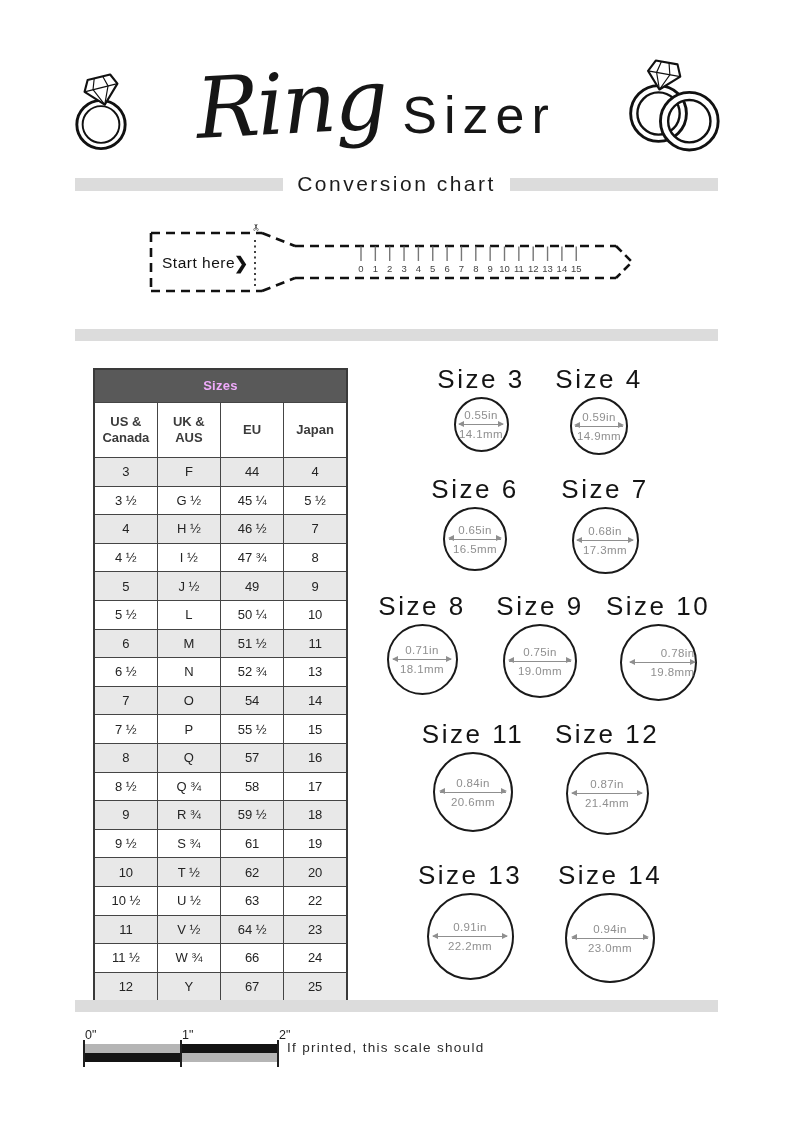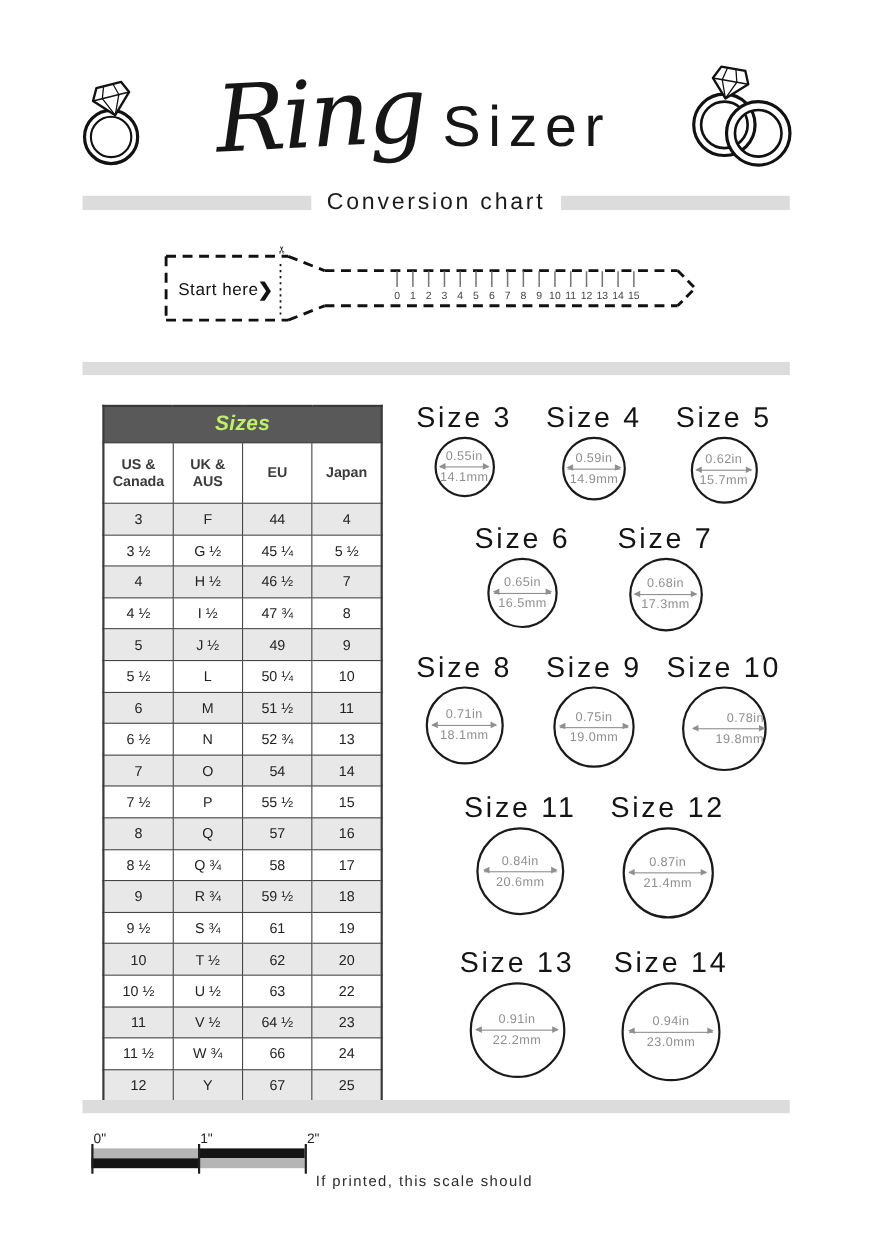--- a/index.html
+++ b/index.html
@@ -24,22 +24,22 @@
   
   .sizer-wrap{position:absolute;top:224px;left:148px;width:524px;height:78px;}
   
   .divider{position:absolute;left:75px;width:643px;height:12px;background:var(--divider-gray,#dcdcdc);}
   .divider-top{top:329px;}
   .divider-bottom{top:1000px;}
   
   .size-table{position:absolute;top:368px;left:93px;width:255px;border-collapse:collapse;
     table-layout:fixed;}
   .size-table th,.size-table td{border:1px solid #454545;text-align:center;vertical-align:middle;}
-  .size-table .caption-cell{background:var(--table-header-bg,#595959);color:#bef264;
-    font-weight:bold;font-size:19px;height:28px;letter-spacing:.3px;font-style:italic;}
+  .size-table .caption-cell{background:var(--table-header-bg,#595959);color:#f0abfc;
+    font-weight:bold;font-size:13px;height:28px;letter-spacing:.3px;}
   .size-table thead th{height:50px;font-size:13px;color:#3b3b3b;font-weight:bold;
     line-height:16px;padding:2px;background:#ffffff;}
   .size-table tbody td{height:27.6px;font-size:13px;color:#242424;background:#ffffff;padding:0 2px;}
   .size-table tbody tr.alt td{background:var(--table-alt-row,#e8e8e8);}
   .size-table{border:2px solid #3a3a3a;}
   
   .circles-panel{position:absolute;top:364px;left:352px;width:376px;}
   .circle-row{display:flex;justify-content:center;align-items:flex-start;}
   .circle-row.row-1{min-height:110px;gap:14px;}
   .circle-row.row-2{min-height:117px;gap:26px;}
@@ -56,21 +56,21 @@
     width:88%;margin:2px 0;}
   .dim-arrow::before,.dim-arrow::after{content:"";position:absolute;top:-3.5px;
     border-top:3.5px solid transparent;border-bottom:3.5px solid transparent;}
   .dim-arrow::before{left:-1px;border-right:6px solid var(--circle-text,#8f8f8f);}
   .dim-arrow::after{right:-1px;border-left:6px solid var(--circle-text,#8f8f8f);}
   
   .scale-wrap{position:absolute;top:1028px;left:83px;width:196px;height:44px;}
   .scale-label{position:absolute;top:0;font-size:12.5px;color:#1f1f1f;}
   .scale-tick{position:absolute;top:12px;width:1.5px;height:27px;background:#1f1f1f;}
   .scale-block{position:absolute;height:9px;}
-  .scale-note{position:absolute;top:1064px;left:287px;font-size:13.5px;color:#2b2b2b;
+  .scale-note{position:absolute;top:1038px;left:287px;font-size:13.5px;color:#2b2b2b;
     letter-spacing:1.3px;line-height:20px;}
   svg text{font-family:"Liberation Sans",sans-serif;}
 </style>
 </head>
 <body>
 
 <div class="page">
 
   <div class="header">
     <span class="ring-icon-left">
@@ -308,28 +308,20 @@
           </div>
         </div>
         <div class="size-item">
           <div class="size-label">Size 4</div>
           <div class="ring-circle" style="width: 58px; height: 58px;">
             <div class="in-label">0.59in</div>
             <div class="dim-arrow"></div>
             <div class="mm-label">14.9mm</div>
           </div>
         </div>
-        <div class="size-item">
-          <div class="size-label">Size 5</div>
-          <div class="ring-circle" style="width: 61px; height: 61px;">
-            <div class="in-label">0.62in</div>
-            <div class="dim-arrow"></div>
-            <div class="mm-label">15.7mm</div>
-          </div>
-        </div>
       </div>
       <div class="circle-row row-2">
         <div class="size-item">
           <div class="size-label">Size 6</div>
           <div class="ring-circle" style="width: 64px; height: 64px;">
             <div class="in-label">0.65in</div>
             <div class="dim-arrow"></div>
             <div class="mm-label">16.5mm</div>
           </div>
         </div>

